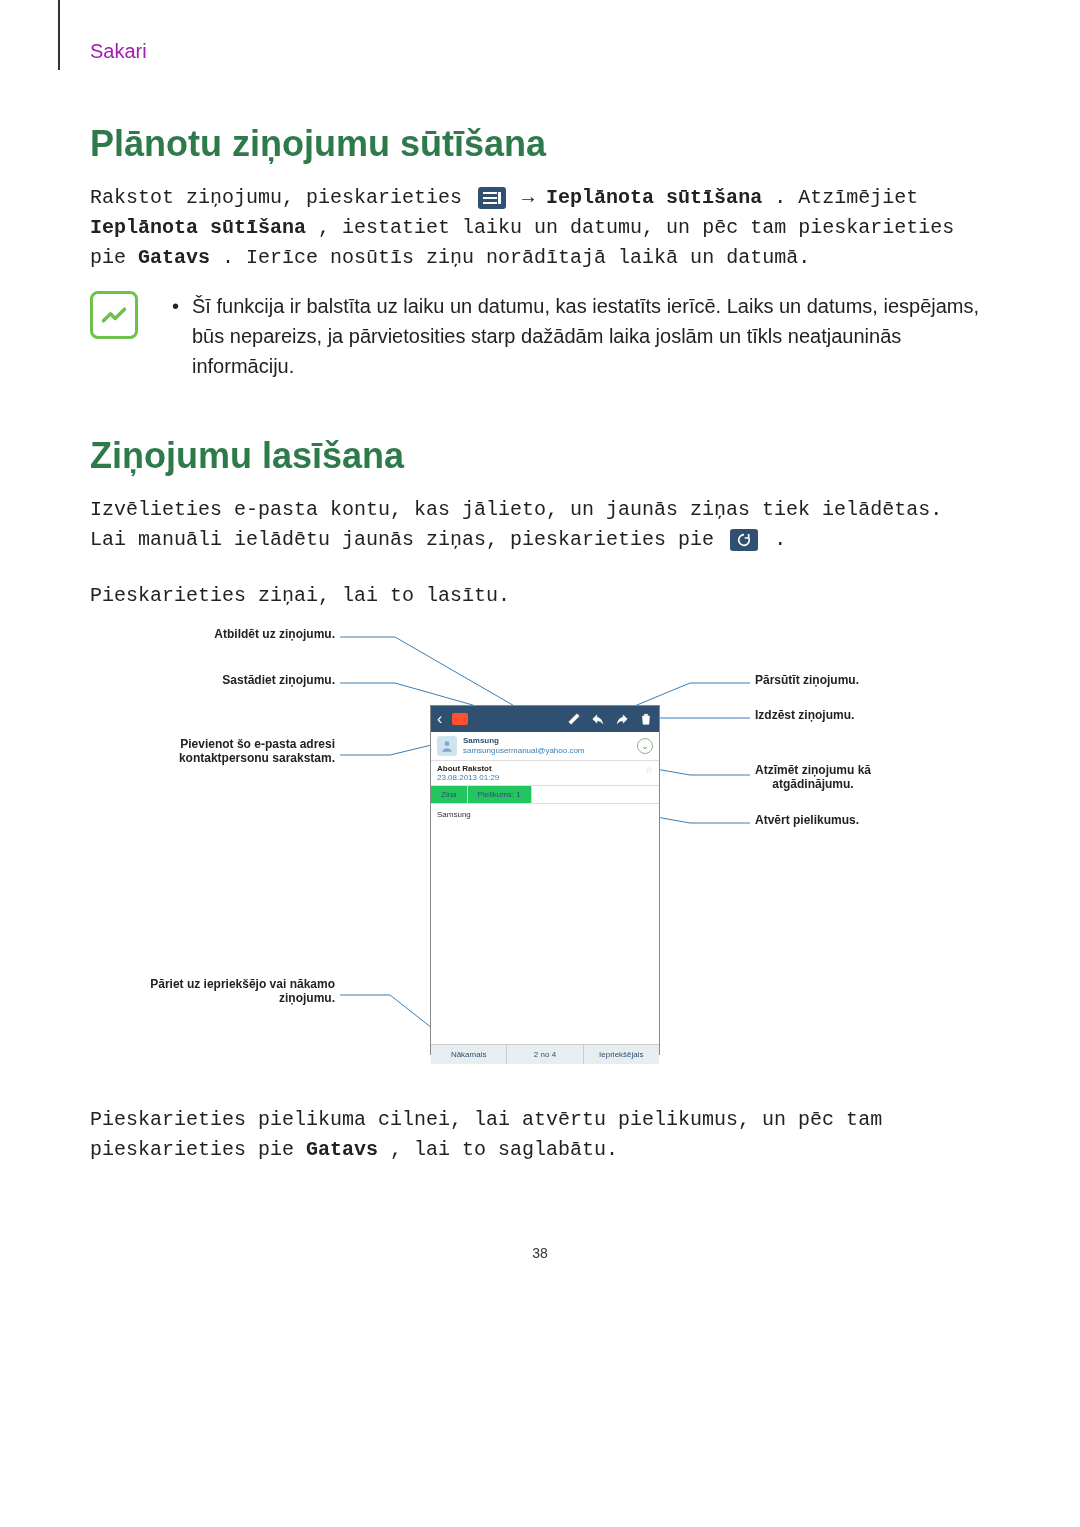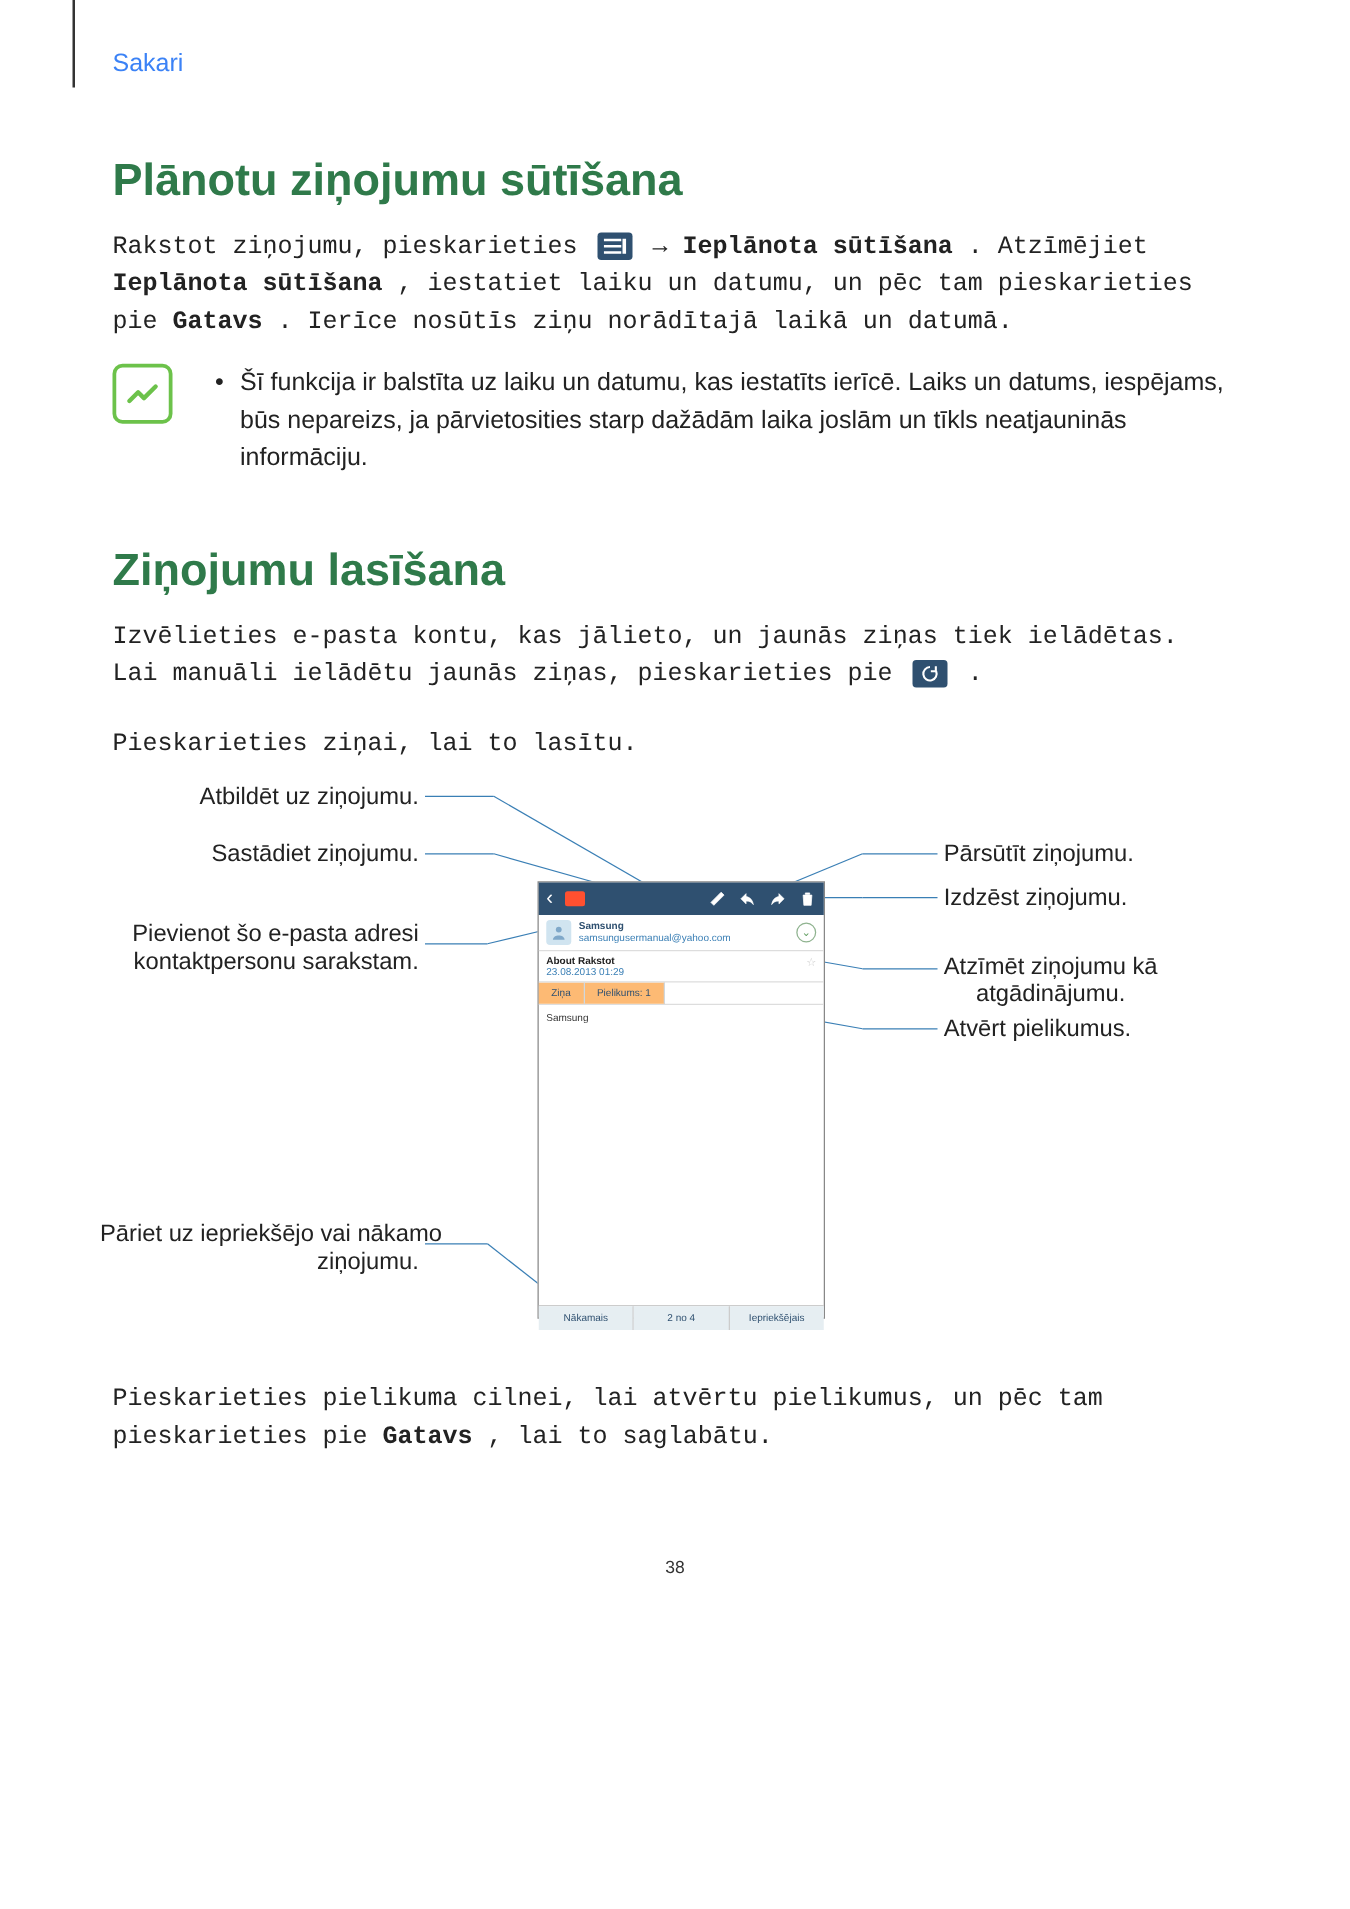--- a/index.html
+++ b/index.html
@@ -18,21 +18,21 @@
   .side-rule {
     position: absolute;
     left: 58px;
     top: 0;
     width: 2px;
     height: 70px;
     background: #333;
   }
   .chapter {
     font-size: 20px;
-    color: #3b82f6;
+    color: #a21caf;
     margin: 0 0 60px 0;
   }
   h2.section {
     color: #2f7a4a;
     font-size: 36px;
     font-weight: bold;
     margin: 0 0 18px 0;
   }
   p.body, .body {
     font-size: 20px;
@@ -146,21 +146,21 @@
     position:relative;
   }
   .subject-row .star { position:absolute; right:6px; top:4px; color:#ccc; font-size:9px; }
   .tabs {
     display:flex;
     font-size:8px;
     border-bottom:1px solid #ddd;
   }
   .tabs div {
     padding: 4px 10px;
-    background:#fdba74;
+    background:#22c55e;
     border-right:1px solid #d0d8de;
     color:#2f5070;
   }
   .content-area {
     padding: 6px;
     font-size: 8px;
     color:#333;
     height: 228px;
   }
   .nav-row {
@@ -168,23 +168,24 @@
     font-size:8px;
     border-top:1px solid #ccc;
   }
   .nav-row div {
     flex:1; text-align:center; padding:5px 0; color:#2f5070; background:#e6eef2;
     border-right:1px solid #ccc;
   }
   .nav-row div:last-child { border-right:none; }
   .callout {
     position:absolute;
-    font-size: 19px;
+    font-size: 12px;
     color:#222;
     white-space: nowrap;
+    font-weight: bold;
   }
   .callout.right { text-align:center; }
   .callout.left { text-align:right; }
   svg.lines { position:absolute; left:0; top:0; width:900px; height:450px; pointer-events:none; }
   svg.lines line { stroke:#3a7fb5; stroke-width:1; }
   .page-num {
     text-align:center;
     font-size:14px;
     color:#333;
     margin-top: 80px;

